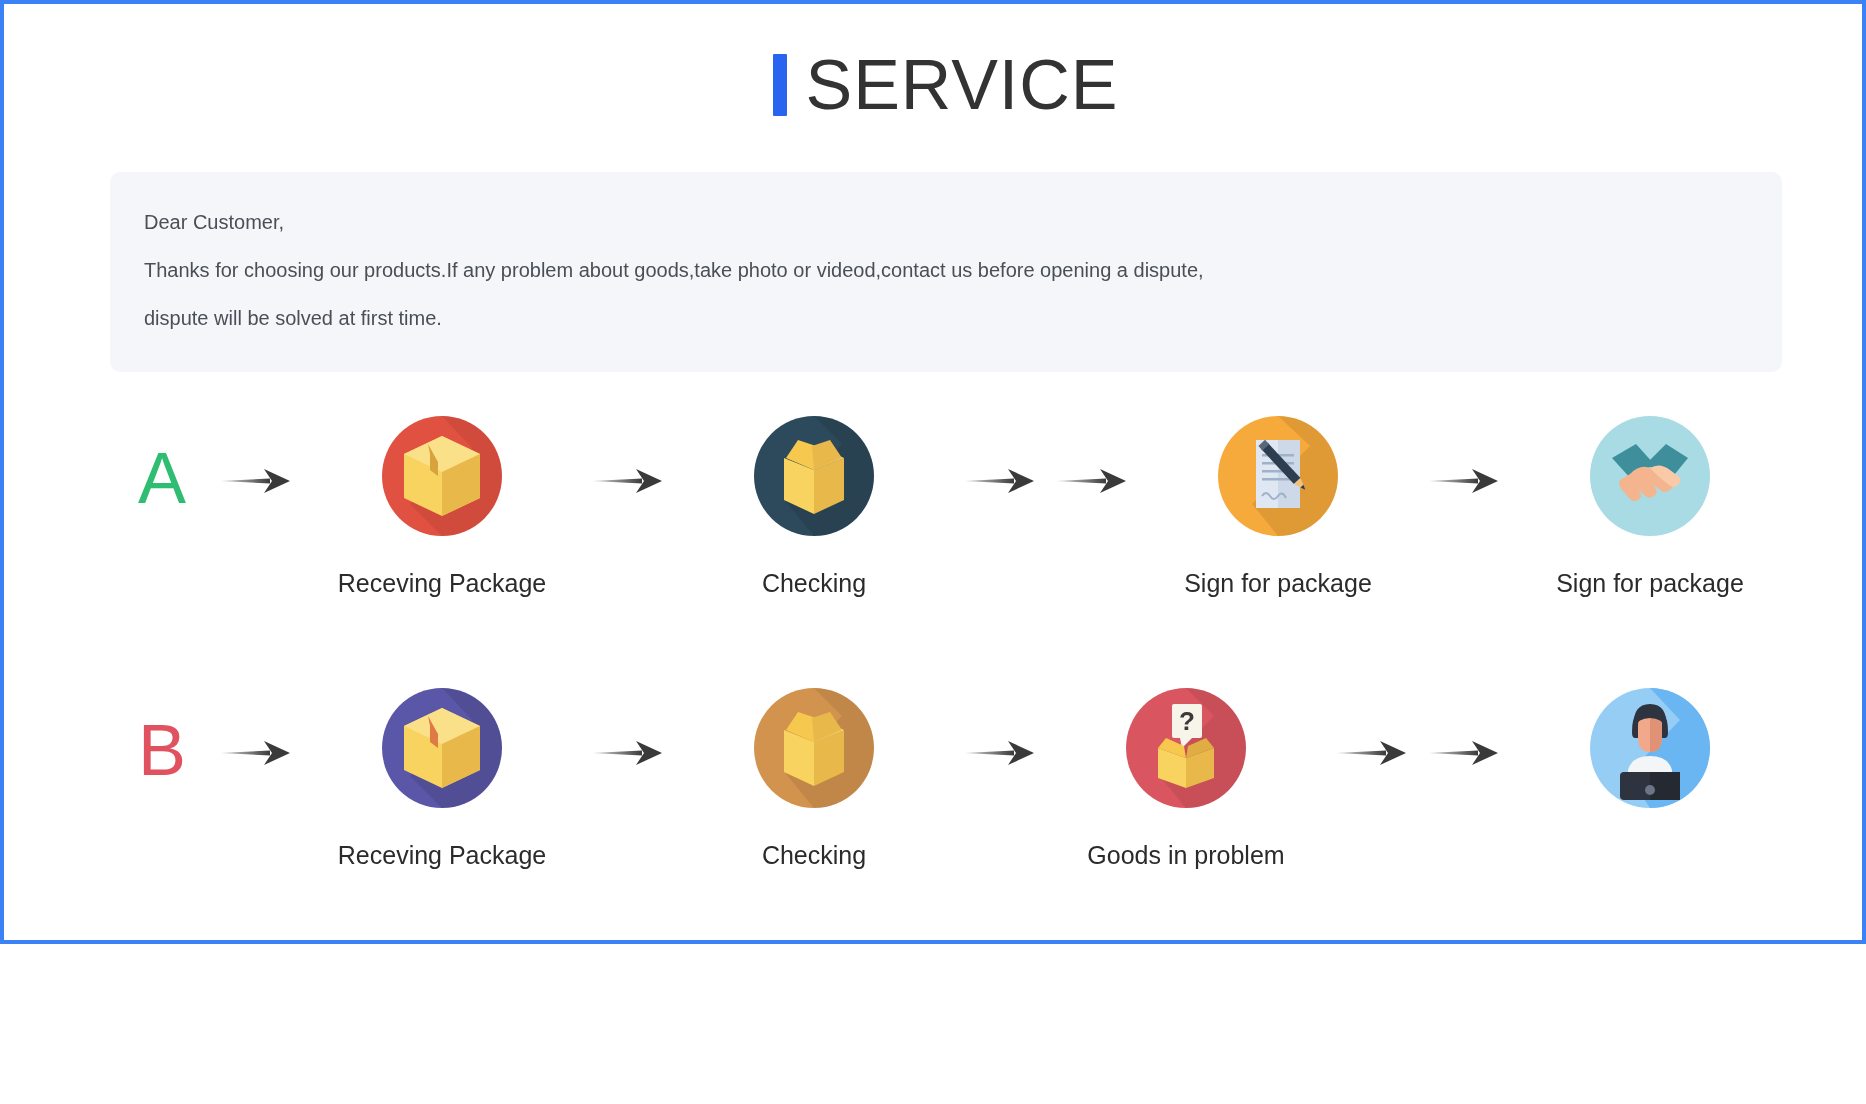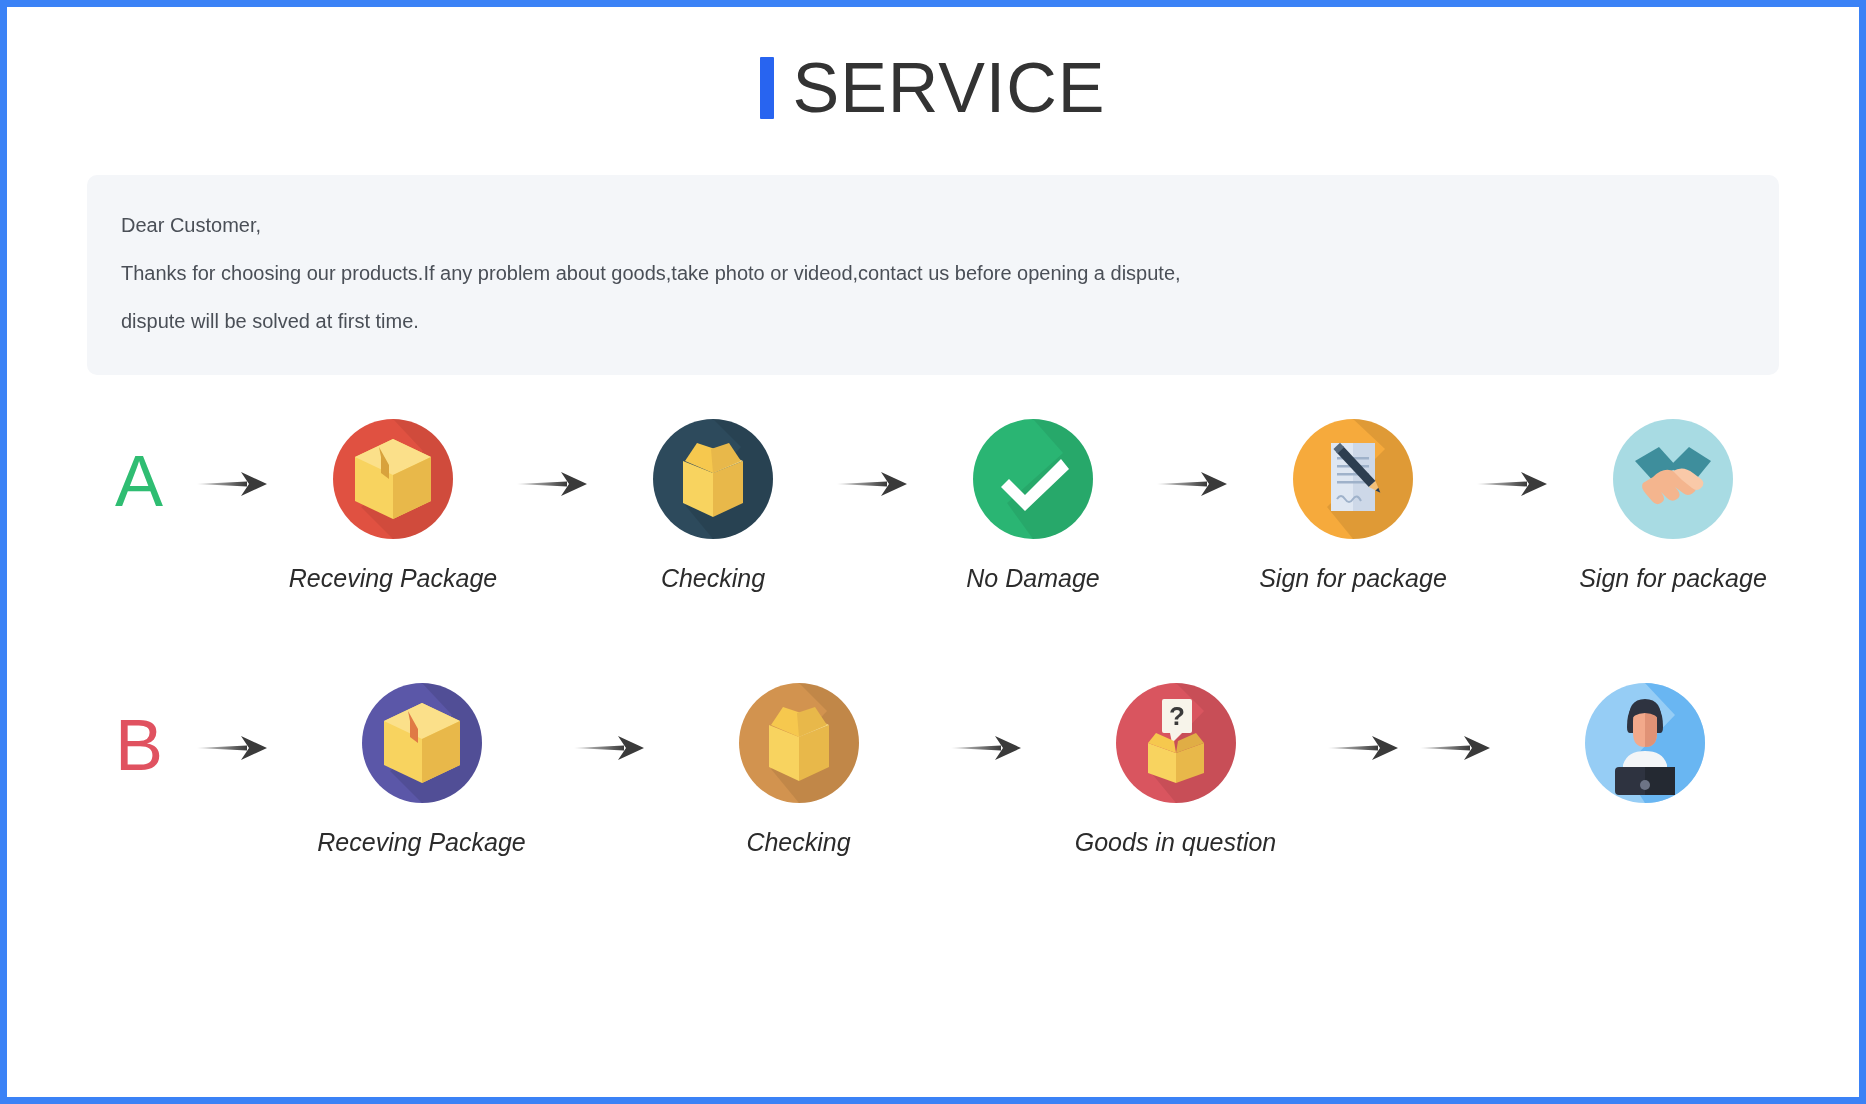--- a/index.html
+++ b/index.html
@@ -9,25 +9,26 @@
   }
   body {
     width: 1866px;
     height: 1104px;
     font-family: "Liberation Sans", sans-serif;
     -webkit-font-smoothing: antialiased;
   }
   .page {
     position: relative;
     width: 1866px;
-    height: 1104px;
+    height: 944px;
     box-sizing: border-box;
-    border: 7px solid #3b82f6;
+    border: 4px solid #3b82f6;
     background: #ffffff;
     overflow: hidden;
+    padding-left: 26px;
   }
 
   
   .title-row {
     display: flex;
     align-items: center;
     justify-content: center;
     padding-top: 46px;
     gap: 18px;
   }
@@ -103,27 +104,26 @@
     display: flex;
     flex-direction: column;
     align-items: center;
   }
   .step-icon {
     width: 124px;
     height: 124px;
     display: block;
   }
   .step-label {
-    margin-top: 18px;
+    margin-top: 26px;
     font-size: 25px;
     line-height: 38px;
     color: #2b2b2b;
     text-align: center;
     max-width: 270px;
-    font-style: italic;
   }
 </style>
 </head>
 <body>
 
 <div class="page">
 
   <div class="title-row">
     <span class="title-bar"></span>
     <span class="title-text">SERVICE</span>
@@ -185,28 +185,20 @@
       <div class="step-label">Checking</div>
     </div>
 
     <div class="arrow-cell">
       <svg class="arrow" width="72" height="30" viewBox="0 0 72 30">
         <path d="M0 15 L50 12.5 L50 17.5 Z" fill="url(#ag1)"></path>
         <path d="M44 3 L70 15 L44 27 L52 15 Z" fill="#3a3a3a"></path>
       </svg>
     </div>
 
-    <div class="step">
-      <svg class="step-icon" viewBox="0 0 124 124">
-        <circle cx="62" cy="62" r="60" fill="#2ab573"></circle>
-        <path d="M62 2 a60 60 0 0 1 60 60 a60 60 0 0 1 -60 60 L36 86 L92 36 Z" fill="#000" opacity="0.07"></path>
-        <path d="M38 62 L54 78 L90 42 L98 52 L54 94 L30 70 Z" fill="#ffffff"></path>
-      </svg>
-      <div class="step-label">No Damage</div>
-    </div>
 
     <div class="arrow-cell">
       <svg class="arrow" width="72" height="30" viewBox="0 0 72 30">
         <path d="M0 15 L50 12.5 L50 17.5 Z" fill="url(#ag1)"></path>
         <path d="M44 3 L70 15 L44 27 L52 15 Z" fill="#3a3a3a"></path>
       </svg>
     </div>
 
     <div class="step">
       <svg class="step-icon" viewBox="0 0 124 124">
@@ -306,21 +298,21 @@
         <circle cx="62" cy="62" r="60" fill="#d9555f"></circle>
         <path d="M62 2 a60 60 0 0 1 60 60 a60 60 0 0 1 -60 60 L34 88 L90 30 Z" fill="#000" opacity="0.08"></path>
         <rect x="48" y="18" width="30" height="34" rx="2" fill="#f7f4ea"></rect>
         <polygon points="56,52 68,52 58,62" fill="#f7f4ea"></polygon>
         <text x="63" y="44" font-size="26" font-family="'Liberation Sans', sans-serif" font-weight="bold" fill="#3a3a3a" text-anchor="middle">?</text>
         <polygon points="62,72 90,62 90,92 62,102" fill="#e8b84a"></polygon>
         <polygon points="62,72 34,62 34,92 62,102" fill="#f8d35f"></polygon>
         <polygon points="62,72 34,62 42,52 60,60" fill="#f6c84e"></polygon>
         <polygon points="62,72 90,62 82,52 64,60" fill="#e0ad45"></polygon>
       </svg>
-      <div class="step-label">Goods in question</div>
+      <div class="step-label">Goods in problem</div>
     </div>
 
     <div class="arrow-cell">
       <svg class="arrow" width="72" height="30" viewBox="0 0 72 30">
         <path d="M0 15 L50 12.5 L50 17.5 Z" fill="url(#ag1)"></path>
         <path d="M44 3 L70 15 L44 27 L52 15 Z" fill="#3a3a3a"></path>
       </svg>
     </div>
 
 

